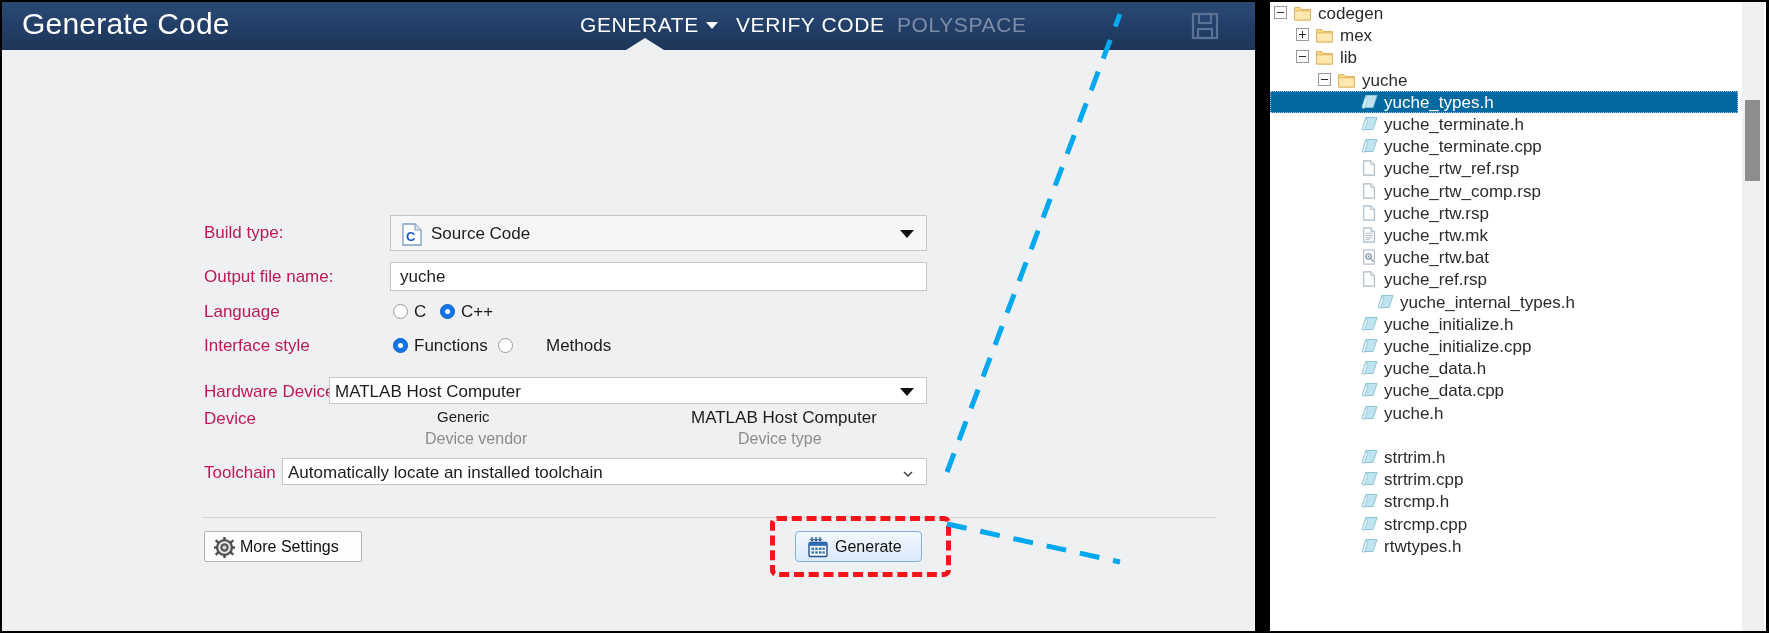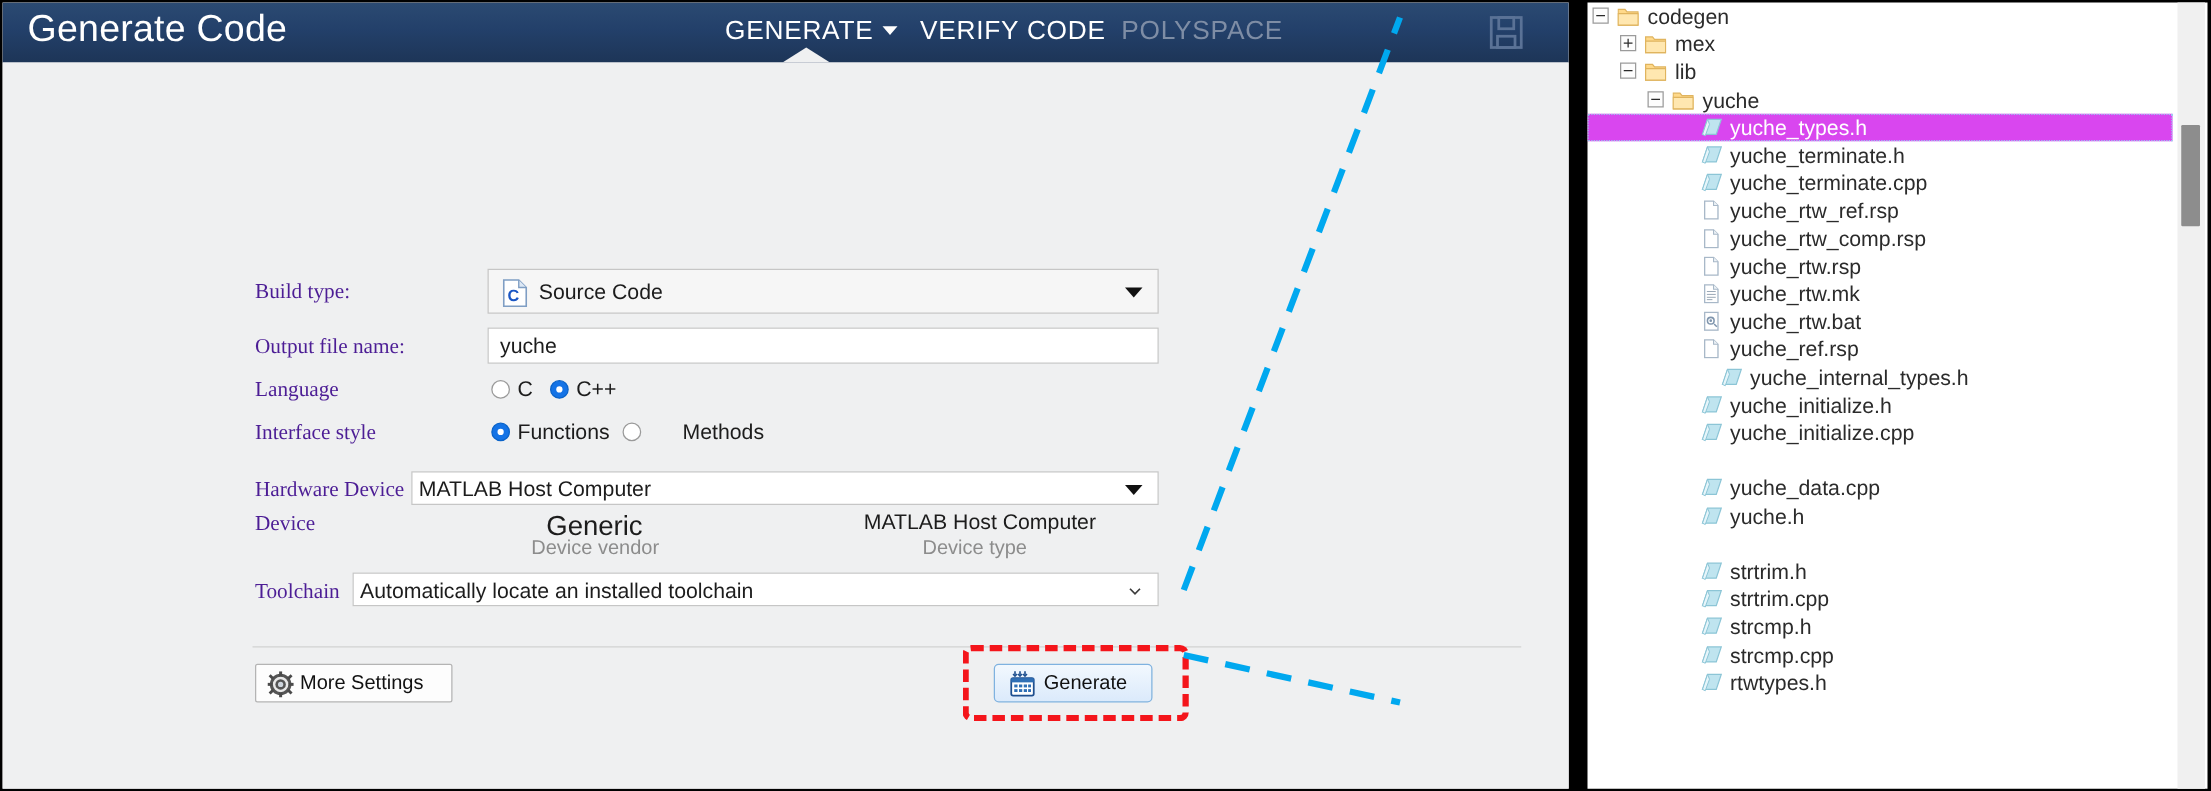--- a/index.html
+++ b/index.html
@@ -26,21 +26,21 @@
   #tab-polyspace{left:895px;color:#7e8da5;}
   
   #tab-active-marker{position:absolute;left:624px;bottom:0;width:0;height:0;
          border-left:19px solid transparent;border-right:19px solid transparent;
          border-bottom:12px solid #eff0f1;}
   
   #save-icon{position:absolute;left:1188px;top:10px;width:30px;height:28px;cursor:pointer;}
 
   
   #form-body{position:absolute;left:0;top:48px;width:1253px;height:581px;background:#eff0f1;}
-  .lbl{position:absolute;font-size:17px;color:#4c1d95;white-space:nowrap;font-family:Liberation Serif, serif;}
+  .lbl{position:absolute;font-size:17px;color:#be185d;white-space:nowrap;}
   .sublbl{position:absolute;font-size:16px;color:#8c8c8c;white-space:nowrap;}
   .valtxt{position:absolute;font-size:17px;color:#1c1c1c;white-space:nowrap;}
 
   .field{position:absolute;background:#fff;border:1px solid #c6c6c6;box-sizing:border-box;}
   .combo-arrow{position:absolute;right:12px;top:50%;margin-top:-3px;width:0;height:0;
      border-left:7px solid transparent;border-right:7px solid transparent;border-top:8px solid #111;}
   .chev{position:absolute;right:12px;top:50%;margin-top:-6px;width:12px;height:12px;}
 
   
   #build-type-label{left:202px;top:173px;}
@@ -69,21 +69,21 @@
   #radio-functions{left:391px;top:288px;} #radio-functions-label{left:412px;top:286px;}
   #radio-methods{left:496px;top:288px;}   #radio-methods-label{left:517px;top:286px;margin-left:27px;}
 
   
   #hw-label{left:202px;top:332px;}
   #hw-combo{left:327px;top:327px;width:598px;height:27px;background:#fff;cursor:pointer;}
   #hw-value{left:333px;top:332px;}
 
   
   #device-label{left:202px;top:359px;}
-  #device-vendor-value{left:435px;top:358px;font-size:22px;}
+  #device-vendor-value{left:435px;top:358px;font-size:15px;}
   #device-vendor-sub{left:423px;top:380px;}
   #device-type-value{left:689px;top:358px;font-size:17px;}
   #device-type-sub{left:736px;top:380px;}
 
   
   #toolchain-label{left:202px;top:413px;}
   #toolchain-combo{left:280px;top:408px;width:645px;height:27px;background:#fff;cursor:pointer;}
   #toolchain-value{left:286px;top:413px;}
 
   
@@ -102,21 +102,21 @@
   
   #highlight-box{position:absolute;left:768px;top:466px;width:181px;height:61px;
       border:5px dashed #f4151b;border-radius:7px;box-sizing:border-box;pointer-events:none;}
 
   
   #tree-panel{position:absolute;left:1270px;top:2px;width:496px;height:629px;
               background:#ffffff;overflow:hidden;}
   #tree-list{position:absolute;left:0;top:0;width:468px;height:629px;}
   .trow{position:absolute;left:0;width:468px;height:22px;white-space:nowrap;cursor:pointer;}
   .trow .tname{position:absolute;top:2px;font-size:17px;color:#2b2b2b;white-space:nowrap;}
-  .trow.sel{background:#d946ef;}
+  .trow.sel{background:#0369a1;}
   .trow.sel .tname{color:#ffffff;}
   .trow.sel::before{content:"";position:absolute;left:0;top:0;width:468px;height:22px;
        border:1px dotted #9ec8f0;box-sizing:border-box;}
   .expander{position:absolute;top:4px;width:13px;height:13px;background:#fdfdfd;
        border:1px solid #9b9b9b;box-sizing:border-box;cursor:pointer;}
   .expander::before{content:"";position:absolute;left:2px;top:5px;width:7px;height:1px;background:#2b2b2b;}
   .expander.plus::after{content:"";position:absolute;left:5px;top:2px;width:1px;height:7px;background:#2b2b2b;}
   .ficon{position:absolute;top:3px;width:19px;height:16px;}
   .dicon{position:absolute;top:2px;width:17px;height:18px;}
 
@@ -374,20 +374,27 @@
           </svg></span>
         <span class="tname" style="left: 114px;">yuche_initialize.h</span>
       </div>
       <div class="trow" style="top: 333px;">
         <span class="ficon" style="left: 90px;"><svg width="19" height="16" viewBox="0 0 19 16">
             <path d="M2 13.5 L6 1.5 L17 1.5 L13 13.5 Z" fill="#bfe4ef" stroke="#8cc5d6" stroke-width="1"></path>
             <path d="M2 13.5 L6 1.5 L7.6 5.4 L4.2 14.6 Z" fill="#e6f5fa" stroke="#8cc5d6" stroke-width="0.8"></path>
           </svg></span>
         <span class="tname" style="left: 114px;">yuche_initialize.cpp</span>
       </div>
+      <div class="trow" style="top: 355.2px;">
+        <span class="ficon" style="left: 90px;"><svg width="19" height="16" viewBox="0 0 19 16">
+            <path d="M2 13.5 L6 1.5 L17 1.5 L13 13.5 Z" fill="#bfe4ef" stroke="#8cc5d6" stroke-width="1"></path>
+            <path d="M2 13.5 L6 1.5 L7.6 5.4 L4.2 14.6 Z" fill="#e6f5fa" stroke="#8cc5d6" stroke-width="0.8"></path>
+          </svg></span>
+        <span class="tname" style="left: 114px;">yuche_data.h</span>
+      </div>
       <div class="trow" style="top: 377.4px;">
         <span class="ficon" style="left: 90px;"><svg width="19" height="16" viewBox="0 0 19 16">
             <path d="M2 13.5 L6 1.5 L17 1.5 L13 13.5 Z" fill="#bfe4ef" stroke="#8cc5d6" stroke-width="1"></path>
             <path d="M2 13.5 L6 1.5 L7.6 5.4 L4.2 14.6 Z" fill="#e6f5fa" stroke="#8cc5d6" stroke-width="0.8"></path>
           </svg></span>
         <span class="tname" style="left: 114px;">yuche_data.cpp</span>
       </div>
       <div class="trow" style="top: 399.6px;">
         <span class="ficon" style="left: 90px;"><svg width="19" height="16" viewBox="0 0 19 16">
             <path d="M2 13.5 L6 1.5 L17 1.5 L13 13.5 Z" fill="#bfe4ef" stroke="#8cc5d6" stroke-width="1"></path>

